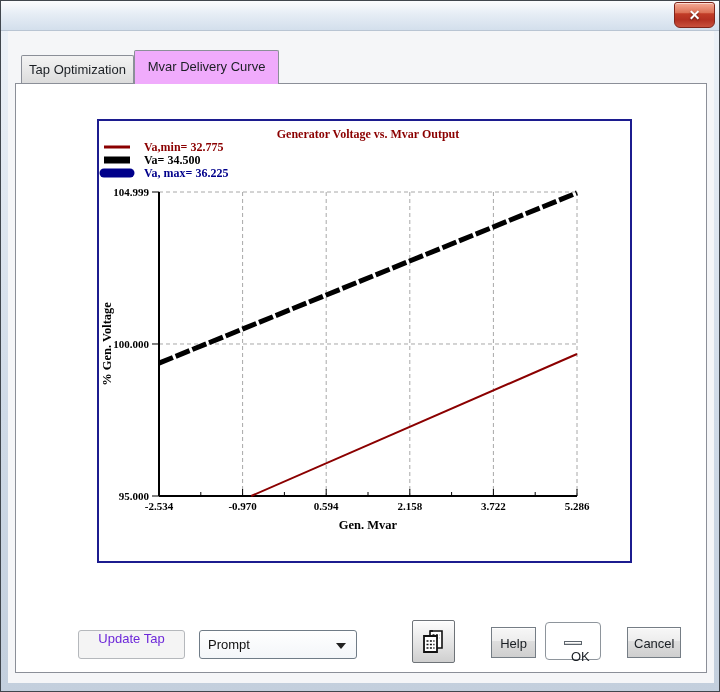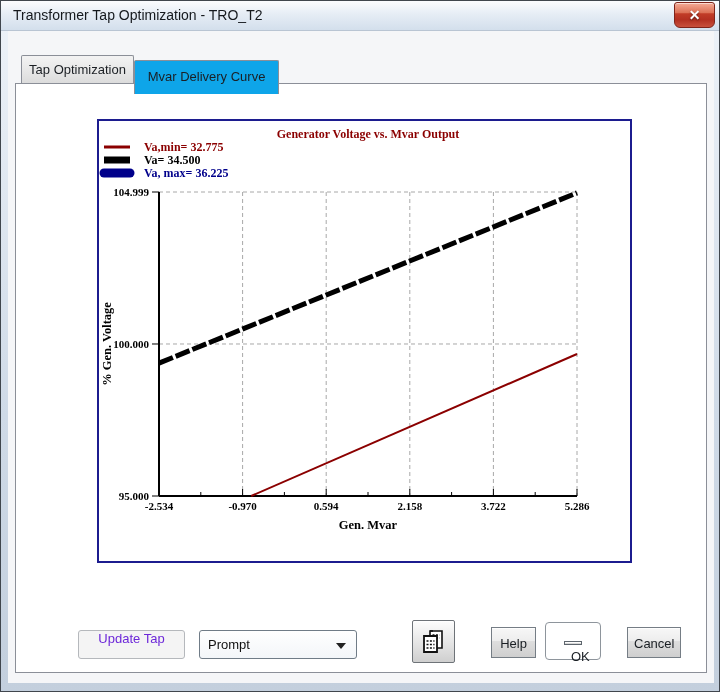--- a/index.html
+++ b/index.html
@@ -12,21 +12,21 @@
   .close-btn{position:absolute;top:1px;right:4px;width:41px;height:26px;
     border:1px solid #7e241a;border-radius:3px 3px 6px 6px;
     background:linear-gradient(#f4ab97 0%,#dc7257 40%,#c13c27 45%,#b33021 70%,#c8503c 100%);
     color:#fff;font-size:14px;font-weight:bold;text-align:center;line-height:24px;
     text-shadow:0 1px 2px rgba(0,0,0,.55);box-shadow:inset 0 1px 0 rgba(255,255,255,.55);cursor:pointer;}
   .client{position:absolute;left:7px;top:30px;width:706px;height:652px;background:#f5f6f8;}
   .tab{position:absolute;border:1px solid #8b8f98;border-bottom:none;border-radius:2px 2px 0 0;
     text-align:center;font-size:13px;color:#1b1f24;cursor:pointer;}
   .tab-inactive{left:13px;top:24px;width:113px;height:28px;line-height:27px;z-index:1;
     background:linear-gradient(#f3f3f3,#e7e7e7 55%,#dcdcdc);}
-  .tab-active{left:126px;top:19px;width:145px;height:34px;line-height:32px;z-index:3;background:#0ea5e9;margin-top:10px;}
+  .tab-active{left:126px;top:19px;width:145px;height:34px;line-height:32px;z-index:3;background:#f0abfc;}
   .panel{position:absolute;left:7px;top:52px;width:692px;height:590px;background:#fff;
     border:1px solid #8b8f98;z-index:2;}
   .chart-box{position:absolute;left:81px;top:35px;width:535px;height:444px;
     border:2px solid #1c1c8f;background:#fff;}
   svg text{font-family:"Liberation Serif",serif;font-weight:bold;}
   .ticklbl{font-size:11px;}
   .legendlbl{font-size:12px;}
   .ctitle{font-size:12px;}
   .alabel{font-size:12.5px;}
   .btn{border:1px solid #757d85;border-radius:0;color:#1a1f24;font-size:13px;
@@ -53,21 +53,20 @@
   .ok-frame{position:absolute;left:529px;top:538px;width:56px;height:38px;
     border:1px solid #8e959c;border-radius:4px;padding:18px;background:#fff;}
   .ok-btn{width:100%;height:100%;line-height:28px;border-color:#5d656d;}
   .cancel-btn{position:absolute;left:596px;top:543px;width:54px;height:31px;line-height:29px;margin-left:15px;}
 </style>
 </head>
 <body>
 
 <div class="dialog">
   <div class="titlebar">
-    <div class="title">Transformer Tap Optimization - TRO_T2</div>
     <div class="close-btn">
       <span>✕</span>
     </div>
   </div>
 
   <div class="client">
     <div class="tab tab-inactive">Tap Optimization</div>
     <div class="tab tab-active">Mvar Delivery Curve</div>
 
     <div class="panel">

